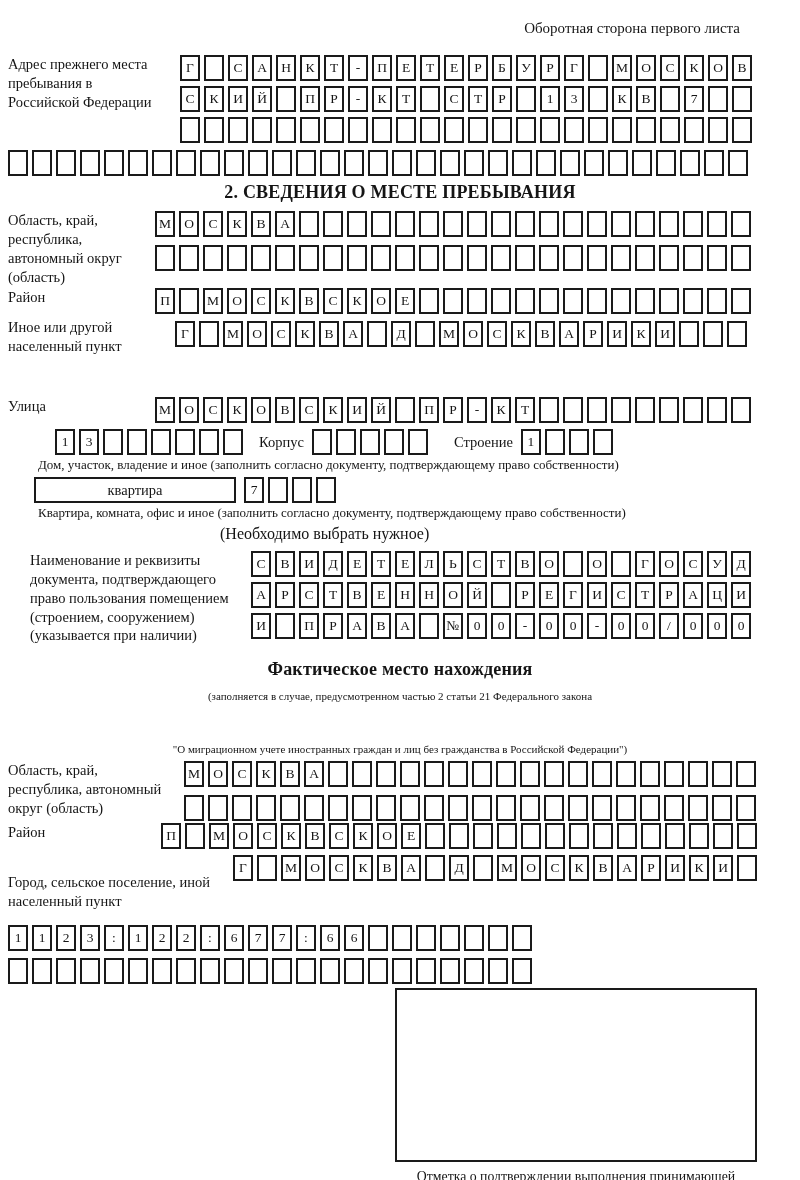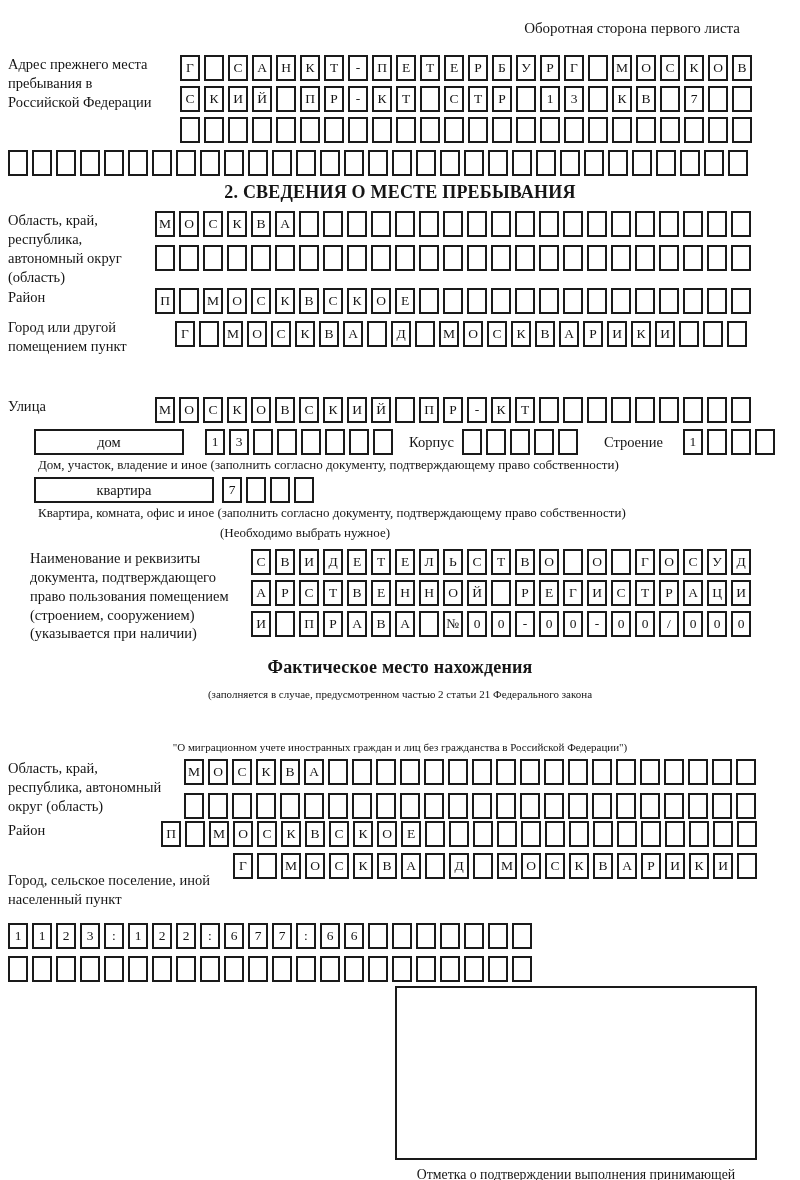--- a/index.html
+++ b/index.html
@@ -286,21 +286,21 @@
         <span class="cell"></span>
         <span class="cell"></span>
         <span class="cell"></span>
         <span class="cell"></span>
         <span class="cell"></span>
         <span class="cell"></span>
       </div>
   </div>
 
   <div class="frow mb2">
-    <div class="lbl w167">Город или другой помещением пункт</div>
+    <div class="lbl w167">Иное или другой населенный пункт</div>
     <div class="cells" style="margin-top:3px;">
         <span class="cell">Г</span>
         <span class="cell"></span>
         <span class="cell">М</span>
         <span class="cell">О</span>
         <span class="cell">С</span>
         <span class="cell">К</span>
         <span class="cell">В</span>
         <span class="cell">А</span>
         <span class="cell"></span>
@@ -347,61 +347,60 @@
         <span class="cell"></span>
         <span class="cell"></span>
         <span class="cell"></span>
         <span class="cell"></span>
         <span class="cell"></span>
         <span class="cell"></span>
       </div>
   </div>
 
   <div class="frow mb2" style="margin-left:26px;align-items:center;">
-    <div class="boxlabel" style="width:150px;">дом</div>
     <div class="cells" style="margin-left:21px;">
         <span class="cell">1</span>
         <span class="cell">3</span>
         <span class="cell"></span>
         <span class="cell"></span>
         <span class="cell"></span>
         <span class="cell"></span>
         <span class="cell"></span>
         <span class="cell"></span>
       </div>
     <div class="inlinetxt" style="margin-left:12px;margin-right:8px;">Корпус</div>
     <div class="cells">
         <span class="cell"></span>
         <span class="cell"></span>
         <span class="cell"></span>
         <span class="cell"></span>
         <span class="cell"></span>
       </div>
-    <div class="inlinetxt" style="margin-left:22px;margin-right:20px;">Строение</div>
+    <div class="inlinetxt" style="margin-left:22px;margin-right:8px;">Строение</div>
     <div class="cells">
         <span class="cell">1</span>
         <span class="cell"></span>
         <span class="cell"></span>
         <span class="cell"></span>
       </div>
   </div>
   <div class="leftnote">Дом, участок, владение и иное (заполнить согласно документу, подтверждающему право собственности)</div>
 
   <div class="frow mb2" style="margin-left:26px;align-items:center;">
-    <div class="boxlabel" style="width:180px;text-align:center;">квартира</div>
+    <div class="boxlabel" style="width:202px;text-align:center;">квартира</div>
     <div class="cells" style="margin-left:8px;">
         <span class="cell">7</span>
         <span class="cell"></span>
         <span class="cell"></span>
         <span class="cell"></span>
       </div>
   </div>
   <div class="leftnote">Квартира, комната, офис и иное (заполнить согласно документу, подтверждающему право собственности)</div>
 
-  <div style="font-size:13px;margin:3px 0 8px 212px;">(Необходимо выбрать нужное)</div>
+  <div style="font-size:16px;margin:3px 0 8px 212px;">(Необходимо выбрать нужное)</div>
 
   <div class="frow mb4">
     <div class="lbl w243" style="padding-left:22px;">Наименование и реквизиты документа, подтверждающего право пользования помещением (строением, сооружением) (указывается при наличии)</div>
     <div>
       <div class="cells rowgap">
           <span class="cell">С</span>
           <span class="cell">В</span>
           <span class="cell">И</span>
           <span class="cell">Д</span>
           <span class="cell">Е</span>

